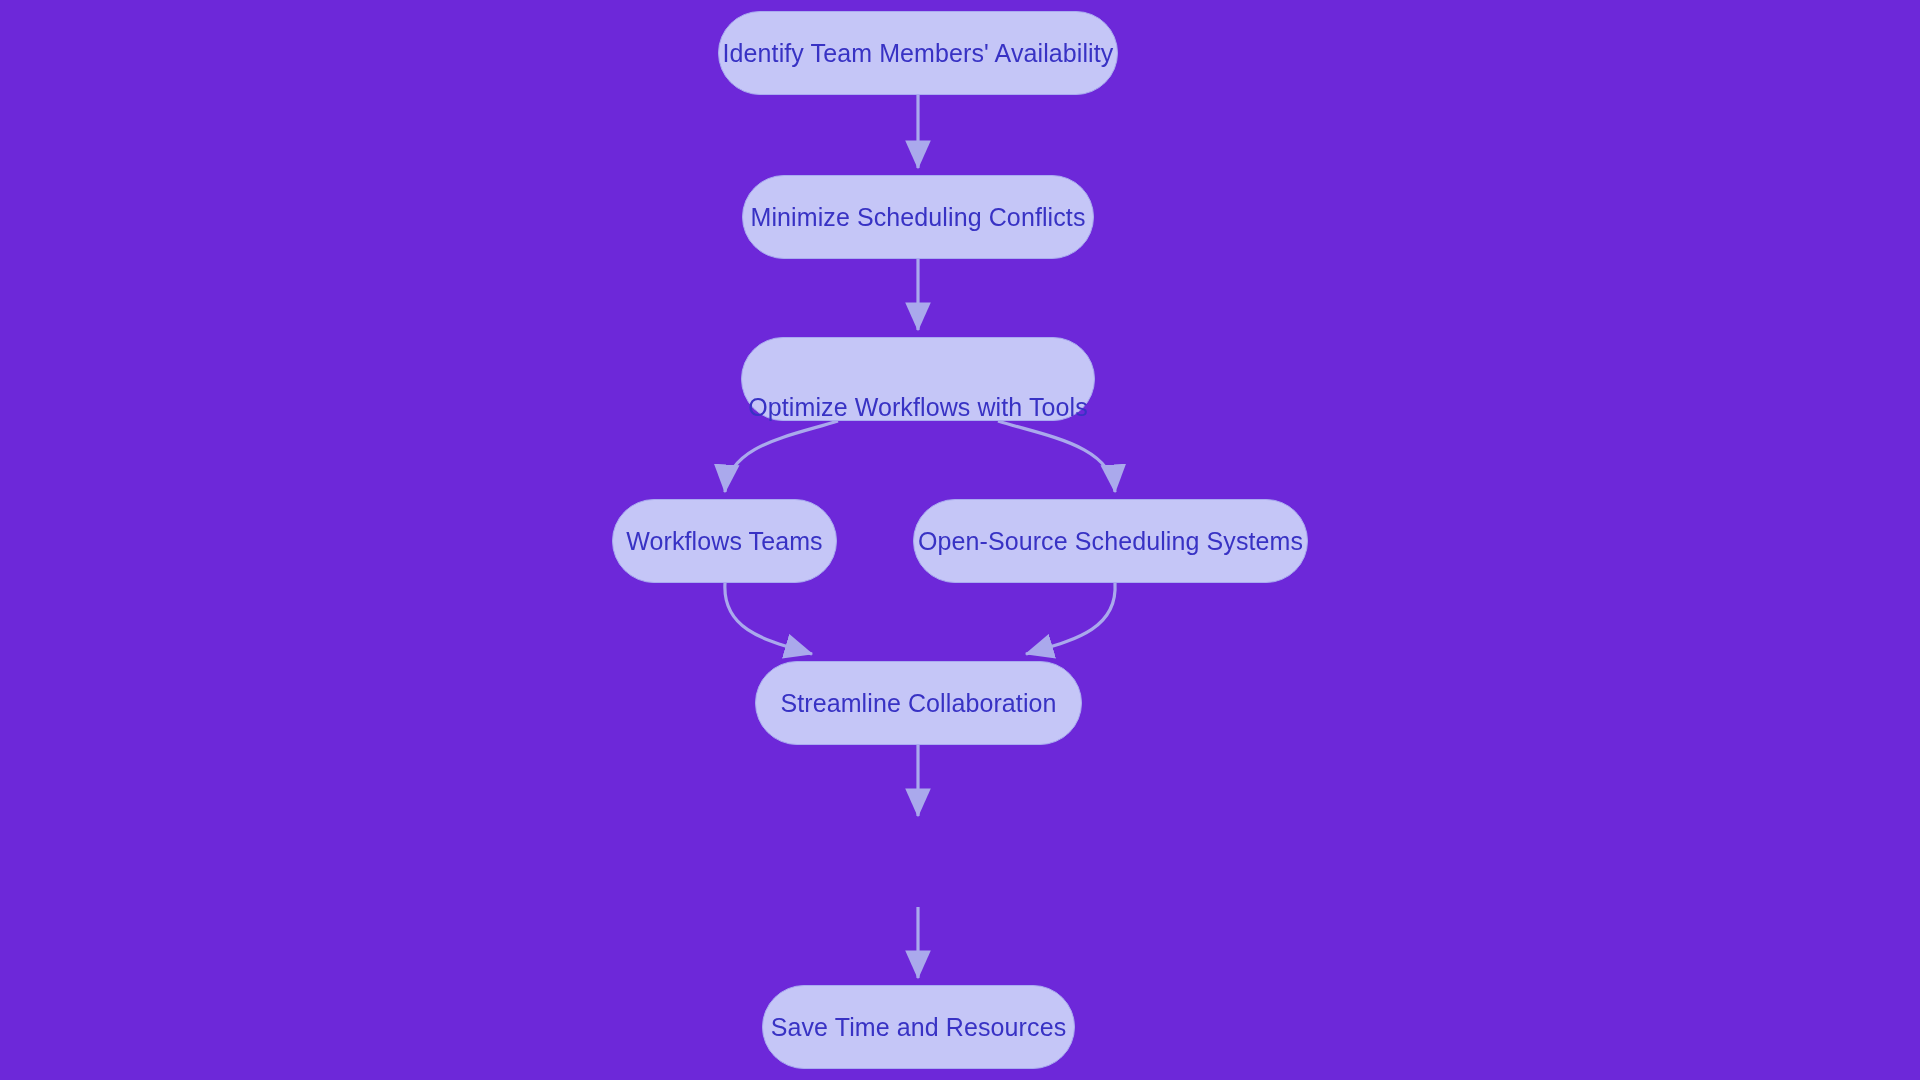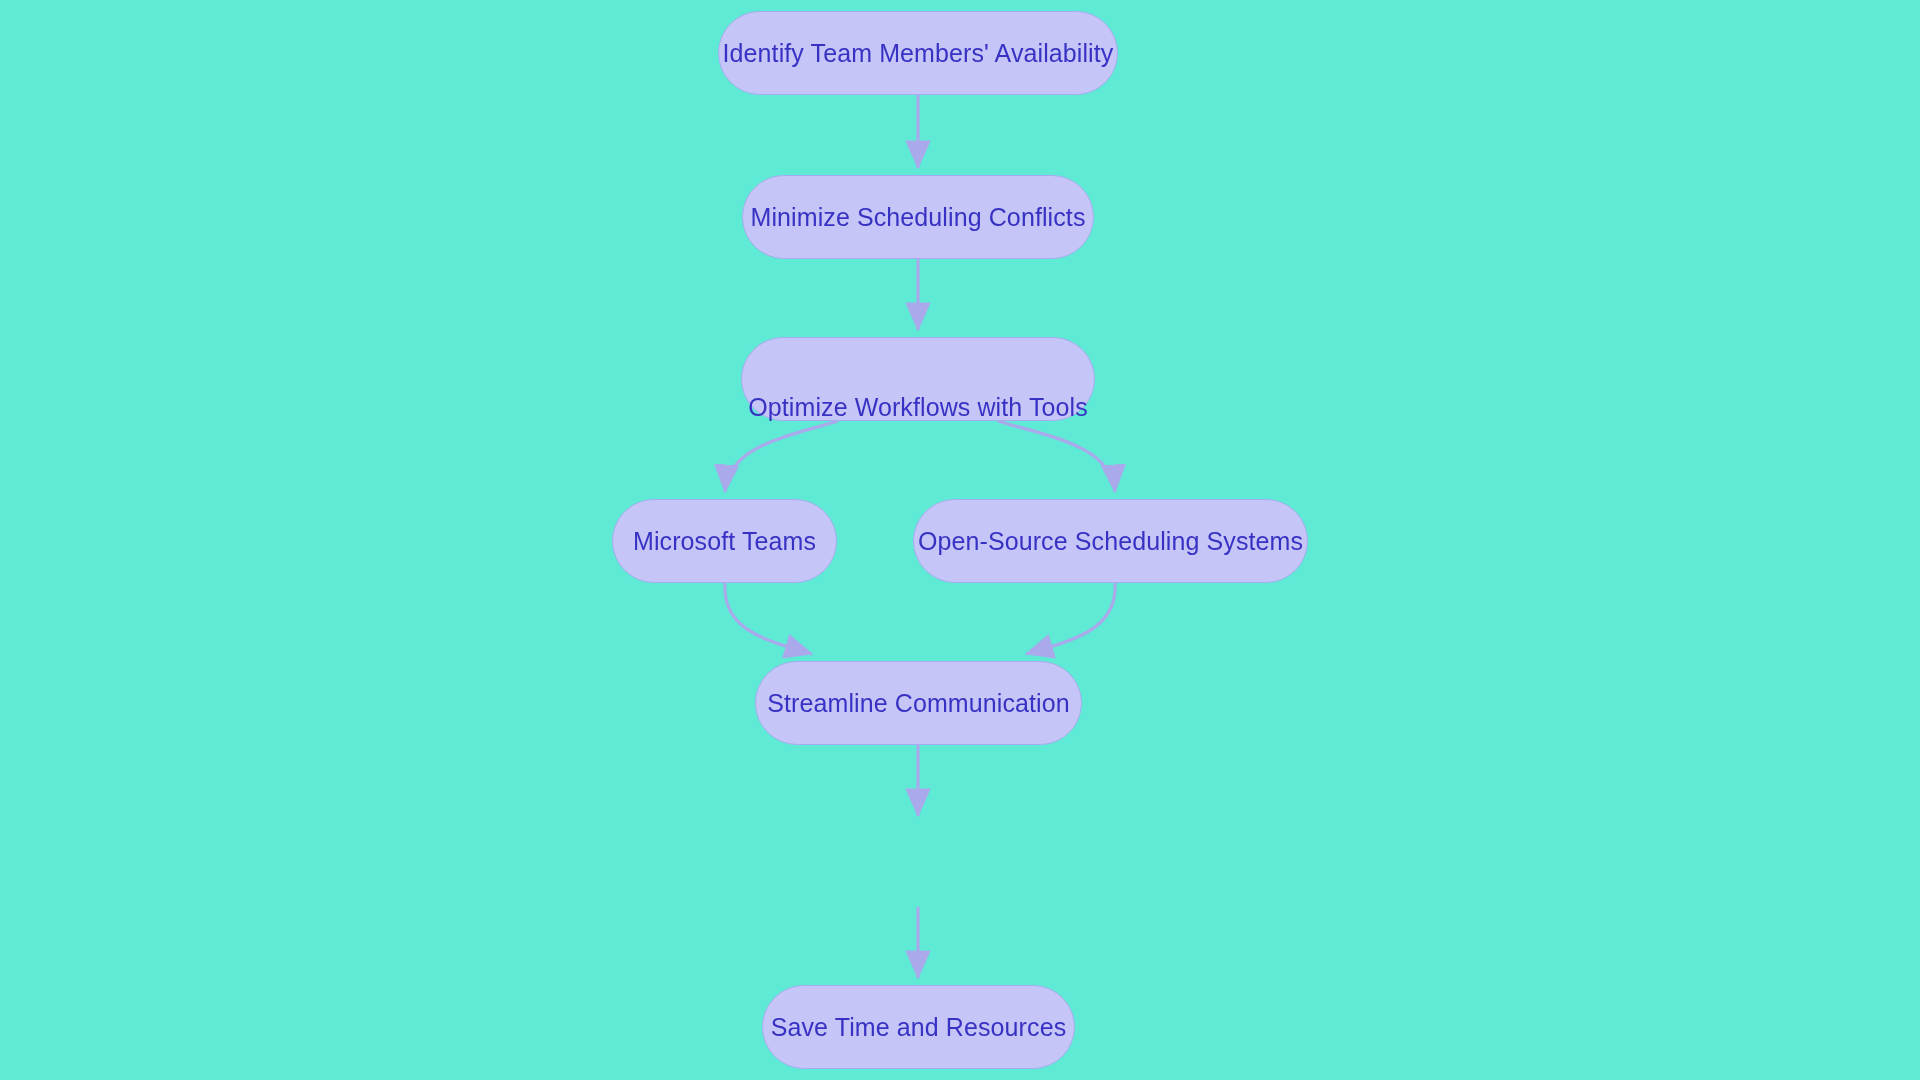--- a/index.html
+++ b/index.html
@@ -10,21 +10,21 @@
   body {
     width: 1920px;
     height: 1080px;
     font-family: "Liberation Sans", sans-serif;
     overflow: hidden;
   }
   #flowchart-root {
     position: relative;
     width: 1920px;
     height: 1080px;
-    background: #5eead4;
+    background: #6d28d9;
   }
   #edge-layer {
     position: absolute;
     left: 0;
     top: 0;
     width: 1920px;
     height: 1080px;
     pointer-events: none;
   }
   .node {
@@ -84,29 +84,29 @@
 
   <div class="node" style="left:742px; top:175px; width:352px;">
     <span class="node-label">Minimize Scheduling Conflicts</span>
   </div>
 
   <div class="node" style="left:741px; top:337px; width:354px;align-items:flex-end;">
     <span class="node-label">Optimize Workflows with Tools</span>
   </div>
 
   <div class="node" style="left:612px; top:499px; width:225px;">
-    <span class="node-label">Microsoft Teams</span>
+    <span class="node-label">Workflows Teams</span>
   </div>
 
   <div class="node" style="left:913px; top:499px; width:395px;">
     <span class="node-label">Open-Source Scheduling Systems</span>
   </div>
 
   <div class="node" style="left:755px; top:661px; width:327px;">
-    <span class="node-label">Streamline Communication</span>
+    <span class="node-label">Streamline Collaboration</span>
   </div>
 
 
   <div class="node" style="left:762px; top:985px; width:313px;">
     <span class="node-label">Save Time and Resources</span>
   </div>
 
 </div>
 
 </body></html>

